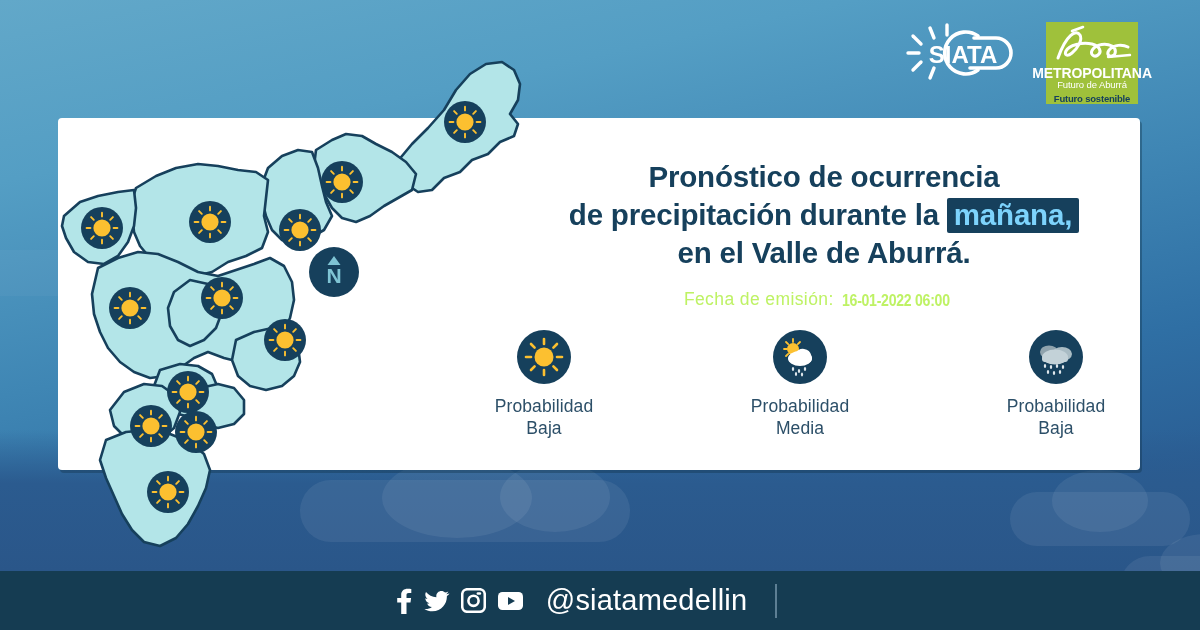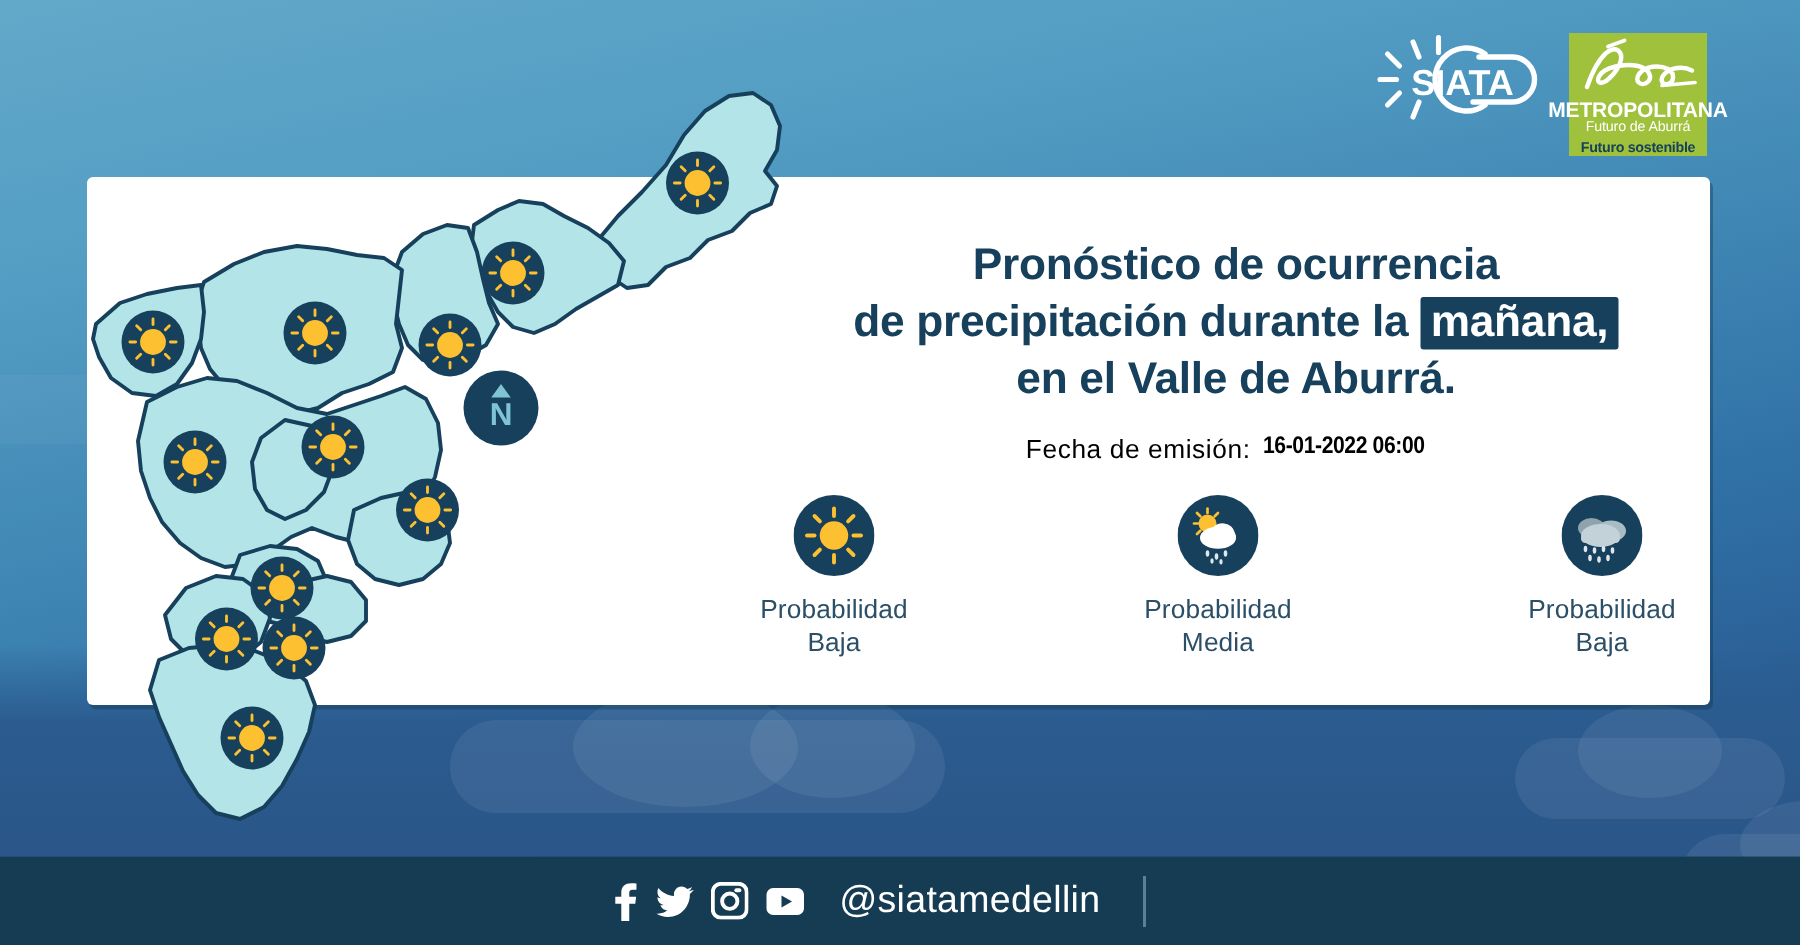--- a/index.html
+++ b/index.html
@@ -41,61 +41,61 @@
   .map-wrap{position:absolute;left:40px;top:40px;width:520px;height:530px;}
   .map-wrap svg{display:block;}
 
   
   .right-col{position:absolute;left:494px;top:158px;width:660px;}
   .title{
     text-align:center;color:#16405c;font-weight:bold;
     font-size:29.5px;line-height:1.28;letter-spacing:-.2px;
   }
   .title .hl{
-    background:#16405c;color:#ffffff;padding:1px 7px 3px 7px;border-radius:2px;
+    background:#16405c;color:#7dd3fc;padding:1px 7px 3px 7px;border-radius:2px;
     display:inline-block;line-height:1.07;
   }
   .fecha-row{
-    display:flex;justify-content:center;align-items:flex-start;gap:8px;
-    margin-top:18px;color:#000000;
+    display:flex;justify-content:center;align-items:flex-end;gap:8px;
+    margin-top:18px;color:#bef264;
   }
   .fecha-lbl{font-size:17.5px;letter-spacing:.4px;}
   .fecha-val{font-size:16px;font-weight:bold;letter-spacing:-.3px;
              transform:scaleX(.88);transform-origin:left center;}
 
   
   .legend{
-    position:absolute;left:482px;top:330px;width:660px;
+    position:absolute;left:470px;top:330px;width:660px;
     display:flex;justify-content:center;gap:108px;
   }
   .leg-item{display:flex;flex-direction:column;align-items:center;width:150px;}
   .leg-icon{width:54px;height:54px;}
   .leg-label{
     margin-top:11px;text-align:center;color:#2c4f68;
     font-size:17.5px;line-height:1.28;letter-spacing:.1px;
   }
 
   
-  .logos{position:absolute;right:62px;top:22px;display:flex;align-items:flex-start;gap:4px;}
+  .logos{position:absolute;right:62px;top:22px;display:flex;align-items:flex-start;gap:16px;}
   .siata-logo{width:130px;height:62px;}
   .amva-logo{width:92px;height:82px;background:#9fc13b;position:relative;}
   .amva-inner{position:absolute;inset:0;display:flex;flex-direction:column;align-items:center;}
   .amva-script{margin-top:3px;}
   .amva-t1{color:#ffffff;font-size:14px;font-weight:bold;line-height:1.02;letter-spacing:-.1px;margin-top:1px;}
   .amva-t2{color:#ffffff;font-size:9.5px;line-height:1.05;letter-spacing:-.1px;}
   .amva-t3{color:#16405c;font-size:9.5px;font-weight:bold;line-height:1;margin-top:4px;letter-spacing:-.2px;}
 
   
   .footer{
     position:absolute;left:0;bottom:0;width:1200px;height:59px;background:#153c52;
     display:flex;align-items:center;justify-content:center;gap:0;
   }
   .social{display:flex;align-items:center;gap:11px;margin-right:22px;}
   .social svg{display:block;}
-  .handle{color:#ffffff;font-size:25px;letter-spacing:.2px;}
+  .handle{color:#ffffff;font-size:29px;letter-spacing:.2px;}
   .divider{width:2px;height:34px;background:#5d7f94;margin:0 28px;}
   .website{color:#ffffff;font-size:23px;letter-spacing:.2px;}
 </style>
 </head>
 <body>
 
 <div id="stage">
 
   <div class="sky"></div>
   <div class="sky-b"></div>

